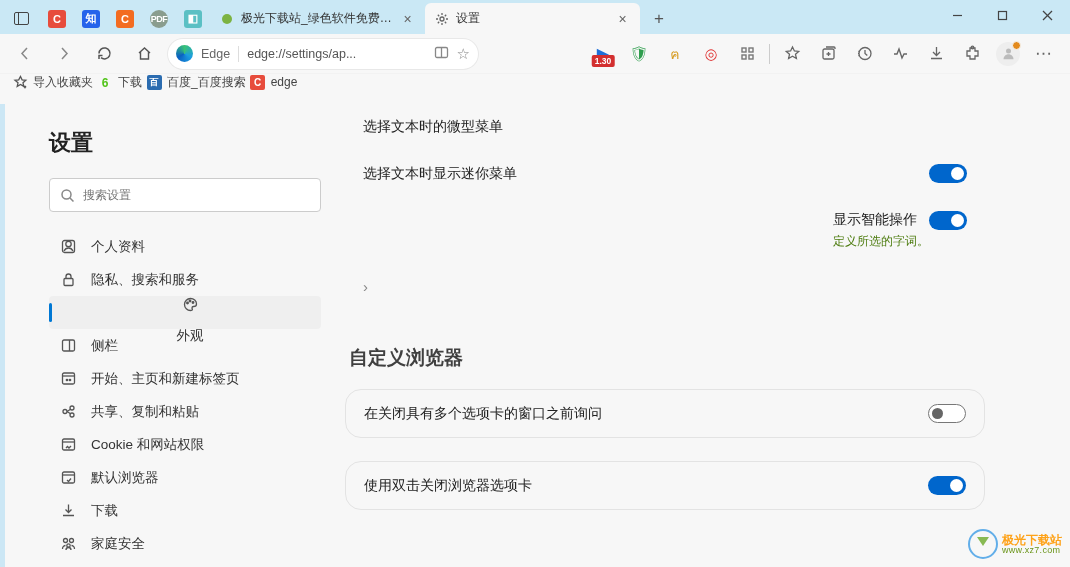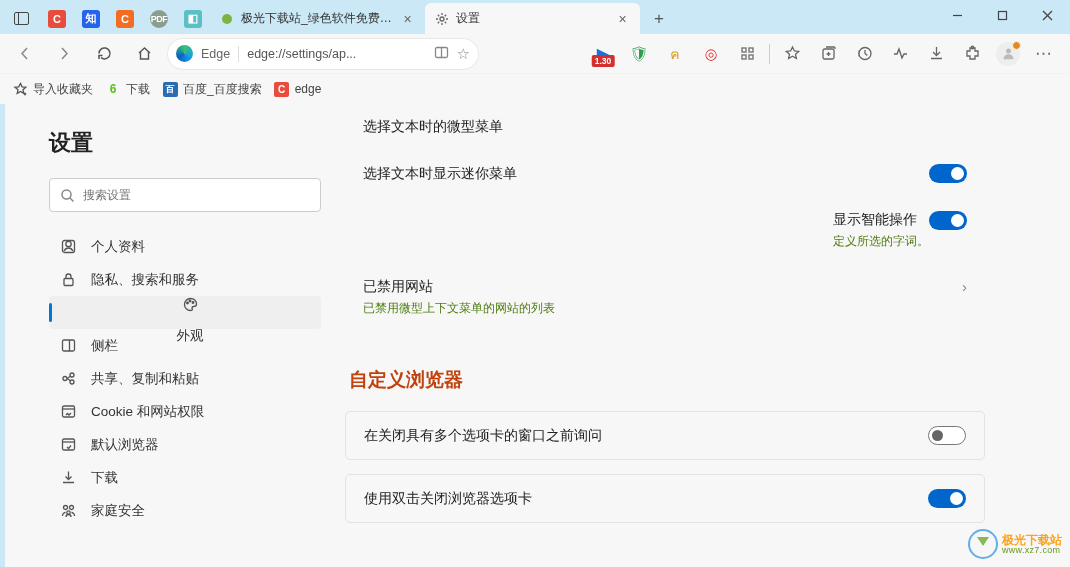--- a/index.html
+++ b/index.html
@@ -36,21 +36,21 @@
 .addr-divider { width: 1px; height: 16px; background: #ddd; }
 .tb-icons { display: flex; align-items: center; gap: 0; margin-left: auto; }
 .tb-icon { width: 36px; height: 32px; display: flex; align-items: center; justify-content: center; font-size: 15px; color: #666; position: relative; }
 .tb-badge { font-size: 8.5px; background: #d32f2f; color: #fff; padding: 1px 3px; border-radius: 2px; position: absolute; bottom: 3px; left: 50%; transform: translateX(-50%); font-weight: 600; }
 .tb-divider { width: 1px; height: 20px; background: #ccc; margin: 0 4px; }
 .avatar { width: 24px; height: 24px; border-radius: 50%; background: #eee; position: relative; display: flex; align-items: center; justify-content: center; }
 .avatar::after { content: ""; width: 7px; height: 7px; background: #e38a1d; border-radius: 50%; position: absolute; top: -1px; right: -1px; border: 1.5px solid #f7f7f7; }
 .avatar svg { width: 15px; height: 15px; }
 
 
-.bookmarks { height: 30px; background: #f7f7f7; display: flex; align-items: center; padding: 0 12px; gap: 12px; font-size: 12px; color: #444; }
+.bookmarks { height: 30px; background: #f7f7f7; display: flex; align-items: flex-start; padding: 0 12px; gap: 4px; font-size: 12px; color: #444; }
 .bk-item { display: flex; align-items: center; gap: 5px; cursor: pointer; }
 .bk-icon { width: 16px; height: 16px; display: flex; align-items: center; justify-content: center; }
 .bk-star { color: #555; font-size: 14px; }
 .bk-dot-green { color: #52c41a; font-weight: bold; }
 .bk-sq-blue { width: 15px; height: 15px; background: #2b6cb0; border-radius: 2px; display: flex; align-items: center; justify-content: center; color: #fff; font-size: 9px; font-weight: bold; }
 .bk-sq-red { width: 15px; height: 15px; background: #e74c3c; border-radius: 2px; display: flex; align-items: center; justify-content: center; color: #fff; font-size: 10px; font-weight: bold; }
 
 
 .main { display: flex; height: calc(567px - 34px - 40px - 30px); position: relative; }
 .left-strip { width: 5px; background: #cce7f5; }
@@ -60,30 +60,30 @@
 .search-box input { border: none; outline: none; font-size: 12px; flex: 1; background: transparent; }
 .nav-list { list-style: none; }
 .nav-item { height: 33px; display: flex; align-items: center; gap: 14px; padding-left: 10px; font-size: 13.5px; color: #333; border-radius: 4px; cursor: pointer; position: relative; }
 .nav-item.active { background: rgba(0,0,0,.03); flex-direction: column; }
 .nav-item.active::before { content: ""; position: absolute; left: 0; top: 7px; bottom: 7px; width: 3px; background: #0078d4; border-radius: 2px; }
 .nav-item .nicon { width: 18px; display: flex; align-items: center; justify-content: center; color: #555; }
 
 .content { flex: 1; padding: 0 20px 0 0; overflow: hidden; }
 .content-inner { max-width: 640px; }
 .setting-row { padding: 14px 18px; display: flex; align-items: center; justify-content: space-between; }
-.setting-row.bordered { border: 1px solid #e3e3e3; border-radius: 5px; margin-bottom: 14px; }
+.setting-row.bordered { border: 1px solid #e3e3e3; border-radius: 16px; margin-bottom: 23px; }
 .setting-text { font-size: 14px; color: #222; font-weight: 500; }
 .setting-sub { font-size: 12px; color: #4d7c0f; margin-top: 4px; }
 .toggle { width: 38px; height: 19px; border-radius: 10px; position: relative; cursor: pointer; }
 .toggle.on { background: #0066cc; }
 .toggle.on::after { content: ""; width: 13px; height: 13px; background: #fff; border-radius: 50%; position: absolute; right: 3px; top: 3px; }
 .toggle.off { background: #fff; border: 1.3px solid #777; }
 .toggle.off::after { content: ""; width: 11px; height: 11px; background: #666; border-radius: 50%; position: absolute; left: 3px; top: 2.5px; }
 .chev { color: #888; font-size: 15px; }
-.section-h { font-size: 19px; font-weight: 600; color: #c2410c; margin: 36px 0 18px 4px; font-family: Liberation Serif, serif; }
+.section-h { font-size: 19px; font-weight: 600; color: #404040; margin: 36px 0 18px 4px; font-family: Liberation Serif, serif; }
 
 .watermark { position: absolute; right: 8px; bottom: 8px; display: flex; align-items: center; gap: 4px; opacity: .9; pointer-events: none; }
 .wm-circle { width: 30px; height: 30px; border: 2px solid #52a7e8; border-radius: 50%; display: flex; align-items: center; justify-content: center; position: relative; }
 .wm-arrow { width: 0; height: 0; border-left: 6px solid transparent; border-right: 6px solid transparent; border-top: 9px solid #7cb342; position: absolute; top: 6px; }
 .wm-text { display: flex; flex-direction: column; line-height: 1; }
 .wm-cn { font-size: 12px; font-weight: 600; color: #ff9900; }
 .wm-en { font-size: 9px; color: #5b8a00; letter-spacing: .3px; }
 </style>
 </head>
 <body>
@@ -321,20 +321,31 @@
             <svg width="17" height="17" fill="none" stroke="currentColor" stroke-width="1.3">
               <rect x="2.5" y="3" width="12" height="11" rx="1.5"></rect>
               <line x1="9.5" y1="3" x2="9.5" y2="14"></line>
             </svg>
           </span>
           <span>侧栏</span>
         </li>
         <li class="nav-item">
           <span class="nicon">
             <svg width="17" height="17" fill="none" stroke="currentColor" stroke-width="1.3">
+              <rect x="2.5" y="3" width="12" height="11" rx="1.5"></rect>
+              <line x1="2.5" y1="6" x2="14.5" y2="6"></line>
+              <circle cx="7" cy="10" r=".7" fill="currentColor"></circle>
+              <circle cx="10" cy="10" r=".7" fill="currentColor"></circle>
+            </svg>
+          </span>
+          <span>开始、主页和新建标签页</span>
+        </li>
+        <li class="nav-item">
+          <span class="nicon">
+            <svg width="17" height="17" fill="none" stroke="currentColor" stroke-width="1.3">
               <path d="M11 6l-4 2.5M11 11l-4-2.5"></path>
               <circle cx="12" cy="5" r="2"></circle>
               <circle cx="5" cy="8.5" r="2"></circle>
               <circle cx="12" cy="12" r="2"></circle>
             </svg>
           </span>
           <span>共享、复制和粘贴</span>
         </li>
         <li class="nav-item">
           <span class="nicon">
@@ -389,24 +400,20 @@
         <div class="toggle on"></div>
       </div>
       <div class="setting-row" style="align-items:flex-start;justify-content:flex-end;">
         <div>
           <div class="setting-text">显示智能操作</div>
           <div class="setting-sub">定义所选的字词。</div>
         </div>
         <div class="toggle on"></div>
       </div>
       <div class="setting-row" style="align-items:flex-start;cursor:pointer;">
-        <div>
-          <div class="setting-text">已禁用网站</div>
-          <div class="setting-sub">已禁用微型上下文菜单的网站的列表</div>
-        </div>
         <div class="chev">›</div>
       </div>
 
       <div class="section-h">自定义浏览器</div>
 
       <div class="setting-row bordered">
         <div class="setting-text">在关闭具有多个选项卡的窗口之前询问</div>
         <div class="toggle off"></div>
       </div>
       <div class="setting-row bordered">

